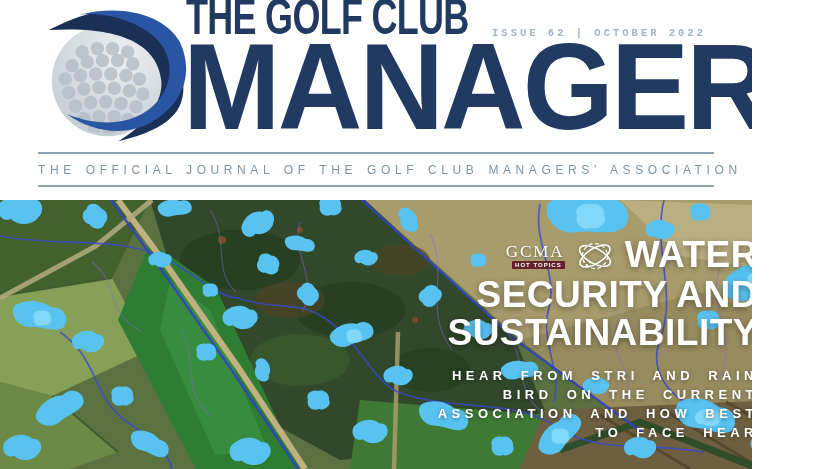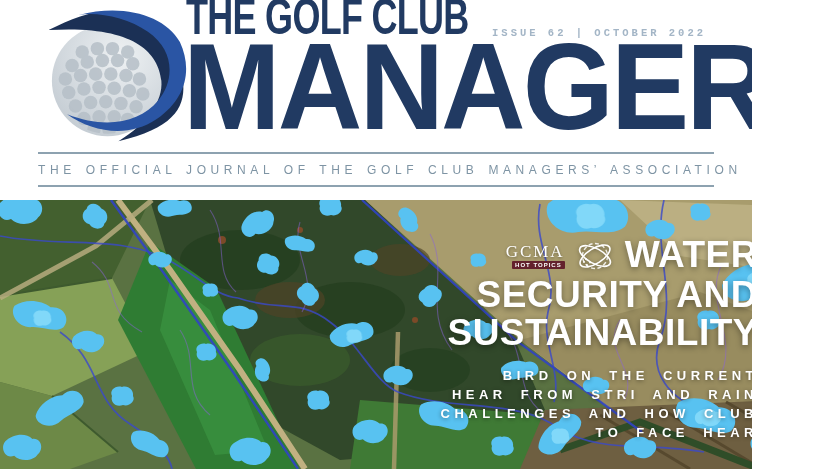--- a/index.html
+++ b/index.html
@@ -252,20 +252,20 @@
                 <circle cx="15" cy="26.5" r=".9"></circle>
                 <circle cx="11" cy="23" r=".9"></circle>
               </g>
           </svg>
         </div>
         <span class="hl">WATER</span>
       </div>
       <div class="hl">SECURITY AND</div>
       <div class="hl">SUSTAINABILITY</div>
       <div class="subhead">
+        <div>HEAR FROM STRI AND RAIN</div>
         <div>BIRD ON THE CURRENT</div>
-        <div>HEAR FROM STRI AND RAIN</div>
-        <div>CHALLENGES AND HOW CLUB</div>
+        <div>ASSOCIATION AND HOW BEST</div>
         <div>TO FACE HEAR</div>
       </div>
     </div>
   </section>
 </div>
 
 </body></html>

